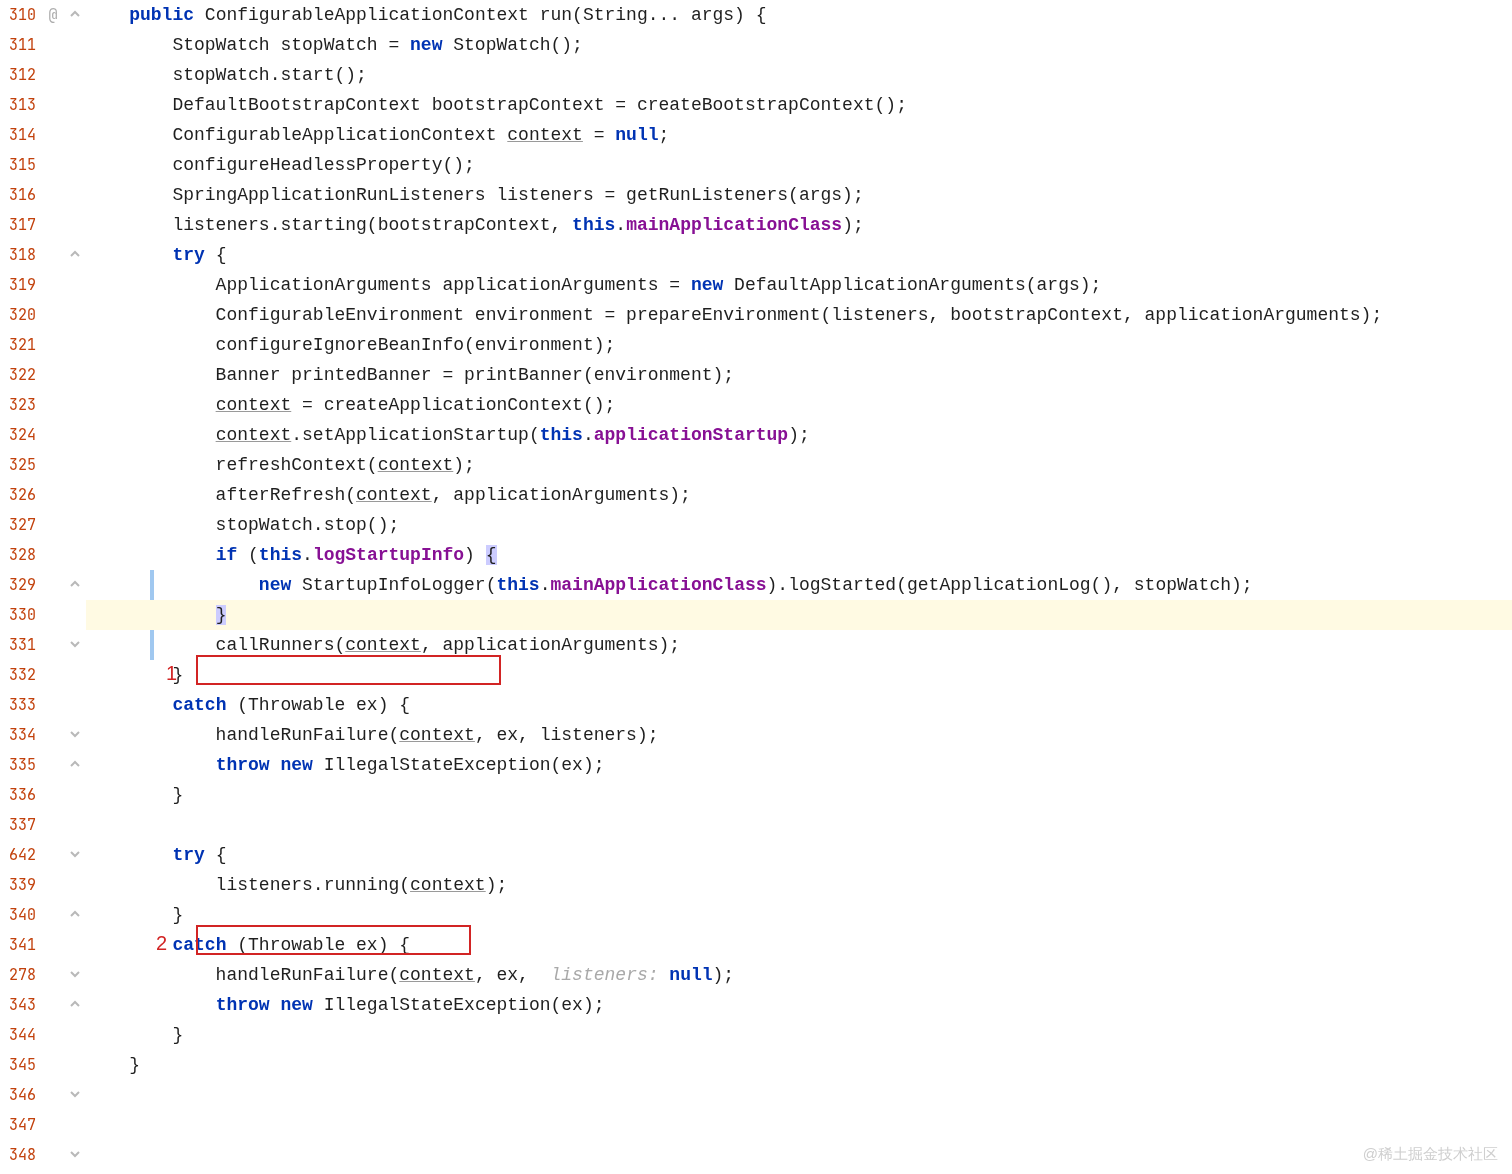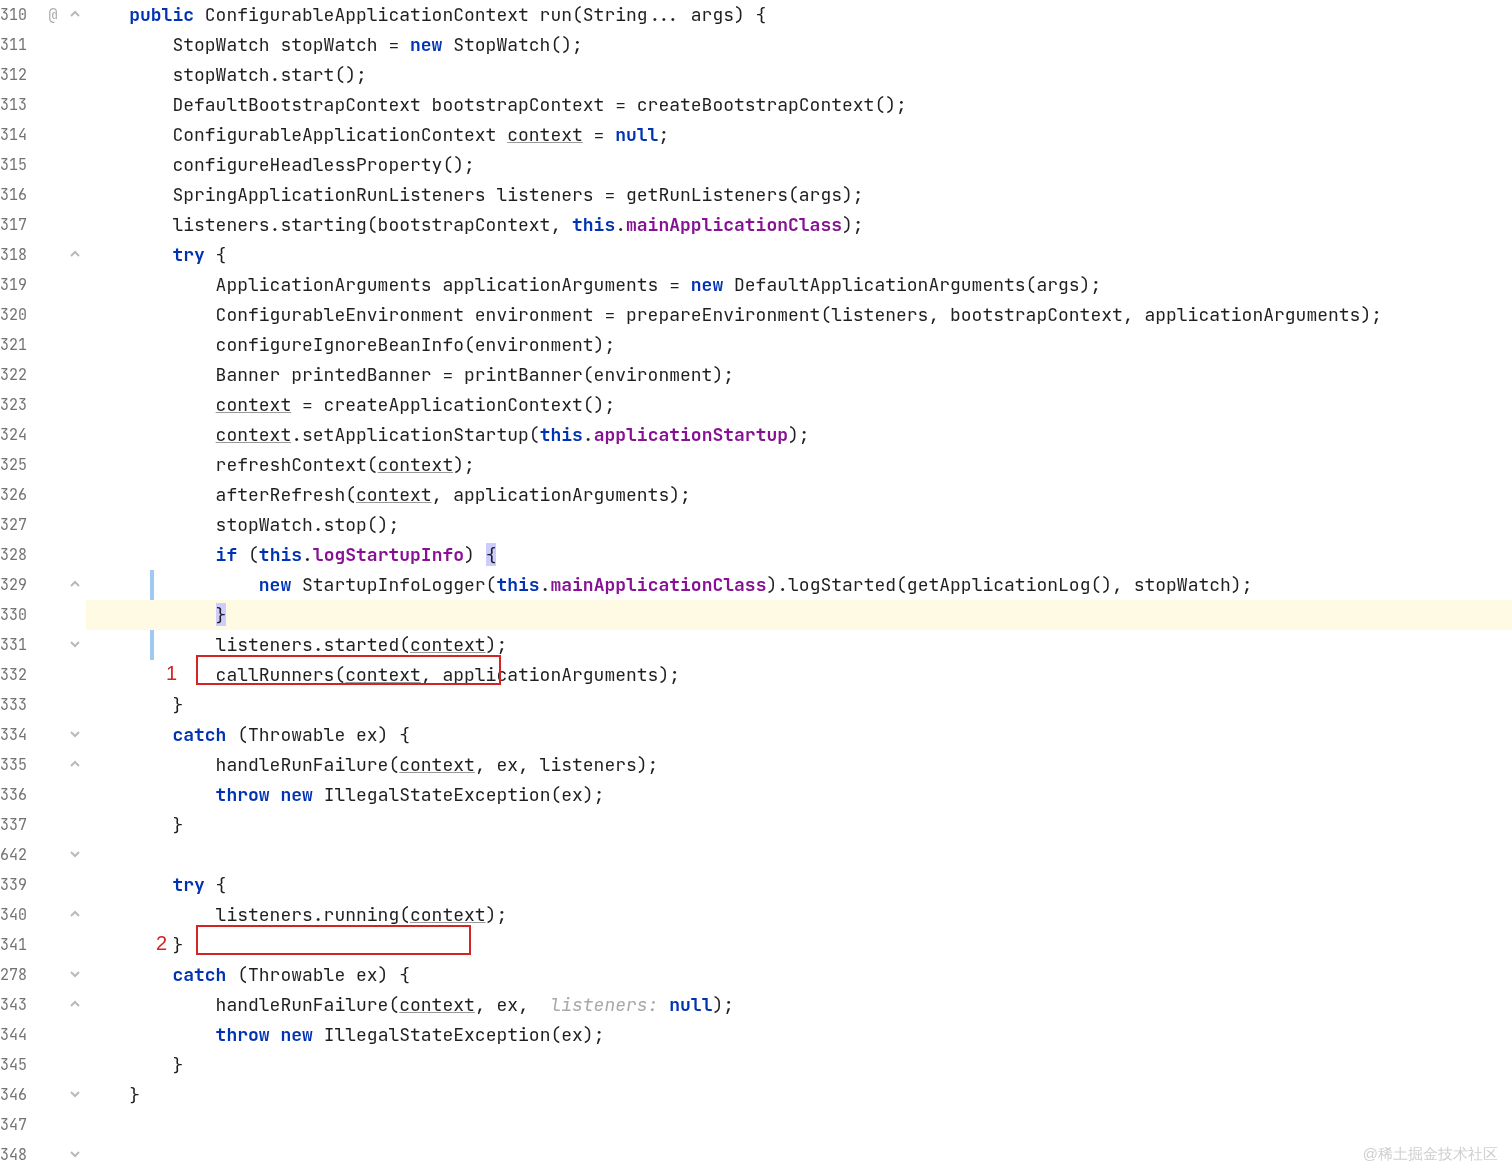--- a/index.html
+++ b/index.html
@@ -1,25 +1,25 @@
 <!DOCTYPE html>
 <html><head>
 <meta charset="utf-8">
 <style>
   * { margin: 0; padding: 0; box-sizing: border-box; }
   html, body { width: 1512px; height: 1174px; background: #ffffff; font-family: "JetBrains Mono", "Consolas", "Menlo", monospace; font-size: 18px; overflow: hidden; }
   .editor { display: flex; width: 100%; height: 100%; }
   .gutter { display: flex; flex-direction: column; }
   .ln-row { display: flex; height: 30px; line-height: 30px; }
-  .ln { width: 42px; text-align: left; padding-right: 6px; color: #737373; font-size: 15px; user-select: none; }
+  .ln { width: 42px; text-align: right; padding-right: 6px; color: #c2410c; font-size: 15px; user-select: none; }
   .mark { width: 22px; text-align: center; color: #adadad; font-size: 15px; }
   .fold { width: 22px; display:flex; align-items:center; justify-content:center; }
   .fold svg { width: 10px; height: 10px; stroke: #b9b9b9; fill: none; stroke-width: 2; }
   .code { flex: 1; position: relative; }
-  .line { height: 30px; line-height: 30px; white-space: pre; position: relative; }
+  .line { height: 30px; line-height: 30px; white-space: pre; position: relative; font-family: Liberation Mono, monospace; }
   .line.hl { background: #fffae3; }
   .caret-bracket { background:#ccccff; }
   .kw { color: #0033b3; font-weight: 600; }
   .fld { color: #871094; font-weight: 600; }
   .txt { color: #1f1f1f; }
   .ul { text-decoration: underline; text-decoration-color: #9a9a9a; }
   .param-hint { color: #a9a9a9; font-style: italic; }
   .redbox { position: absolute; border: 2px solid #d22424; pointer-events: none; }
   .redlabel { position: absolute; color: #d22424; font-size: 20px; font-family: Arial, sans-serif; }
   .watermark { position:absolute; right:14px; bottom:10px; color:#cfcfcf; font-size:15px; font-family: "PingFang SC","Microsoft YaHei",sans-serif; }
@@ -292,21 +292,20 @@
     <div class="line"><span class="txt">            configureIgnoreBeanInfo(environment);</span></div>
     <div class="line"><span class="txt">            Banner printedBanner = printBanner(environment);</span></div>
     <div class="line"><span class="txt">            </span><span class="txt ul">context</span><span class="txt"> = createApplicationContext();</span></div>
     <div class="line"><span class="txt">            </span><span class="txt ul">context</span><span class="txt">.setApplicationStartup(</span><span class="kw">this</span><span class="txt">.</span><span class="fld">applicationStartup</span><span class="txt">);</span></div>
     <div class="line"><span class="txt">            refreshContext(</span><span class="txt ul">context</span><span class="txt">);</span></div>
     <div class="line"><span class="txt">            afterRefresh(</span><span class="txt ul">context</span><span class="txt">, applicationArguments);</span></div>
     <div class="line"><span class="txt">            stopWatch.stop();</span></div>
     <div class="line"><span class="txt">            </span><span class="kw">if</span><span class="txt"> (</span><span class="kw">this</span><span class="txt">.</span><span class="fld">logStartupInfo</span><span class="txt">) </span><span class="txt caret-bracket">{</span></div>
     <div class="line"><span class="txt">                </span><span class="kw">new</span><span class="txt"> StartupInfoLogger(</span><span class="kw">this</span><span class="txt">.</span><span class="fld">mainApplicationClass</span><span class="txt">).logStarted(getApplicationLog(), stopWatch);</span></div>
     <div class="line hl"><span class="txt">            </span><span class="txt caret-bracket">}</span></div>
-    <div class="line"><span class="txt">            listeners.started(</span><span class="txt ul">context</span><span class="txt">);</span></div>
     <div class="line"><span class="txt">            callRunners(</span><span class="txt ul">context</span><span class="txt">, applicationArguments);</span></div>
     <div class="line"><span class="txt">        }</span></div>
     <div class="line"><span class="txt">        </span><span class="kw">catch</span><span class="txt"> (Throwable ex) {</span></div>
     <div class="line"><span class="txt">            handleRunFailure(</span><span class="txt ul">context</span><span class="txt">, ex, listeners);</span></div>
     <div class="line"><span class="txt">            </span><span class="kw">throw</span><span class="txt"> </span><span class="kw">new</span><span class="txt"> IllegalStateException(ex);</span></div>
     <div class="line"><span class="txt">        }</span></div>
     <div class="line"><span class="txt"></span></div>
     <div class="line"><span class="txt">        </span><span class="kw">try</span><span class="txt"> {</span></div>
     <div class="line"><span class="txt">            listeners.running(</span><span class="txt ul">context</span><span class="txt">);</span></div>
     <div class="line"><span class="txt">        }</span></div>

